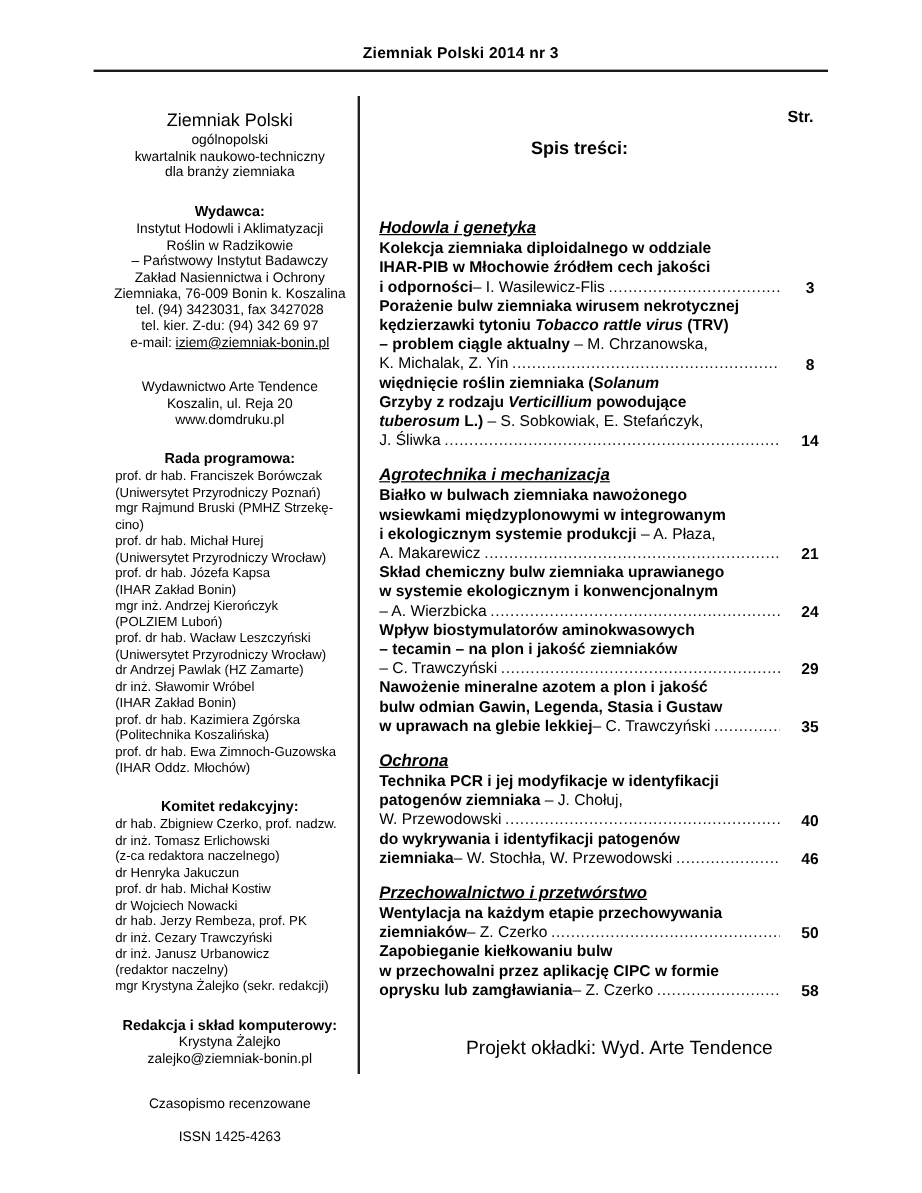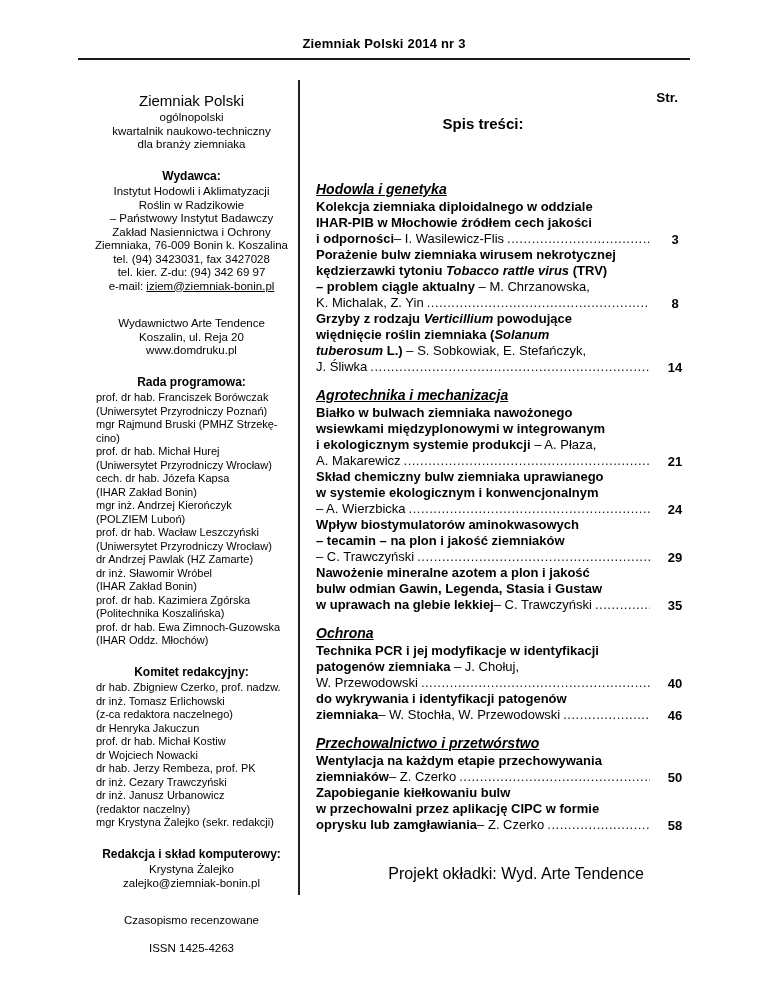--- a/index.html
+++ b/index.html
@@ -94,21 +94,21 @@
         </div>
 
       <div class="lc-head">Rada programowa:</div>
       <div class="lc-list">
           <div class="ln">prof. dr hab. Franciszek Borówczak</div>
           <div class="ln">(Uniwersytet Przyrodniczy Poznań)</div>
           <div class="ln">mgr Rajmund Bruski (PMHZ Strzekę-</div>
           <div class="ln">cino)</div>
           <div class="ln">prof. dr hab. Michał Hurej</div>
           <div class="ln">(Uniwersytet Przyrodniczy Wrocław)</div>
-          <div class="ln">cech. dr hab. Józefa Kapsa</div>
+          <div class="ln">prof. dr hab. Józefa Kapsa</div>
           <div class="ln">(IHAR Zakład Bonin)</div>
           <div class="ln">mgr inż. Andrzej Kierończyk</div>
           <div class="ln">(POLZIEM Luboń)</div>
           <div class="ln">prof. dr hab. Wacław Leszczyński</div>
           <div class="ln">(Uniwersytet Przyrodniczy Wrocław)</div>
           <div class="ln">dr Andrzej Pawlak (HZ Zamarte)</div>
           <div class="ln">dr inż. Sławomir Wróbel</div>
           <div class="ln">(IHAR Zakład Bonin)</div>
           <div class="ln">prof. dr hab. Kazimiera Zgórska</div>
           <div class="ln">(Politechnika Koszalińska)</div>
@@ -170,22 +170,22 @@
                 <div class="line"><span class="b">– problem ciągle aktualny</span><span> – M. Chrzanowska,</span></div>
                 <div class="line last">
                   <span>K. Michalak, Z. Yin</span>
                   <span class="dots">................................................................................................................................................................</span>
                 </div>
               </div>
               <div class="page-col">8</div>
             </div>
             <div class="entry">
               <div class="entry-body">
+                <div class="line"><span class="b">więdnięcie roślin ziemniaka (</span><span class="b i">Solanum</span></div>
                 <div class="line"><span class="b">Grzyby z rodzaju </span><span class="b i">Verticillium</span><span class="b"> powodujące</span></div>
-                <div class="line"><span class="b">więdnięcie roślin ziemniaka (</span><span class="b i">Solanum</span></div>
                 <div class="line"><span class="b i">tuberosum</span><span class="b"> L.)</span><span> – S. Sobkowiak, E. Stefańczyk,</span></div>
                 <div class="line last">
                   <span>J. Śliwka</span>
                   <span class="dots">................................................................................................................................................................</span>
                 </div>
               </div>
               <div class="page-col">14</div>
             </div>
           </div>
           <div class="toc-section">

